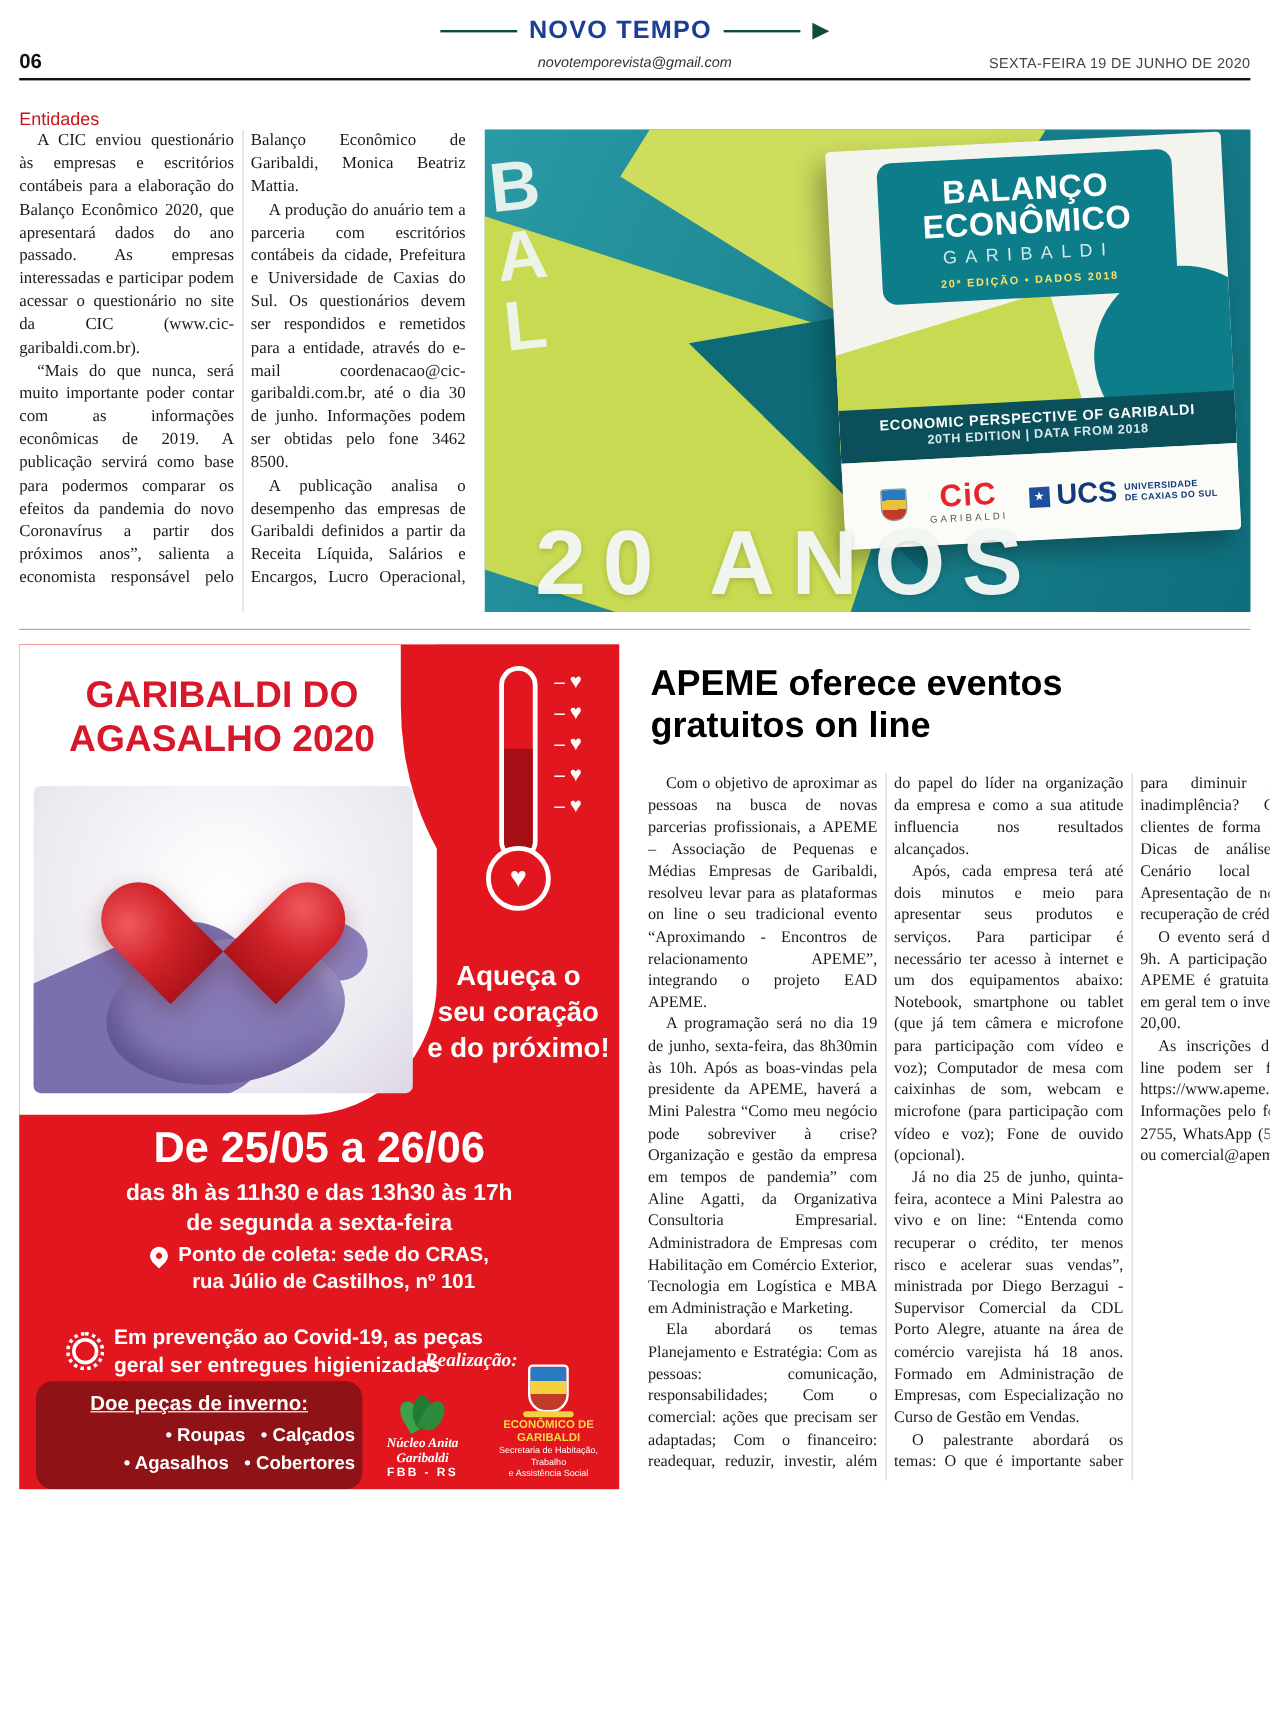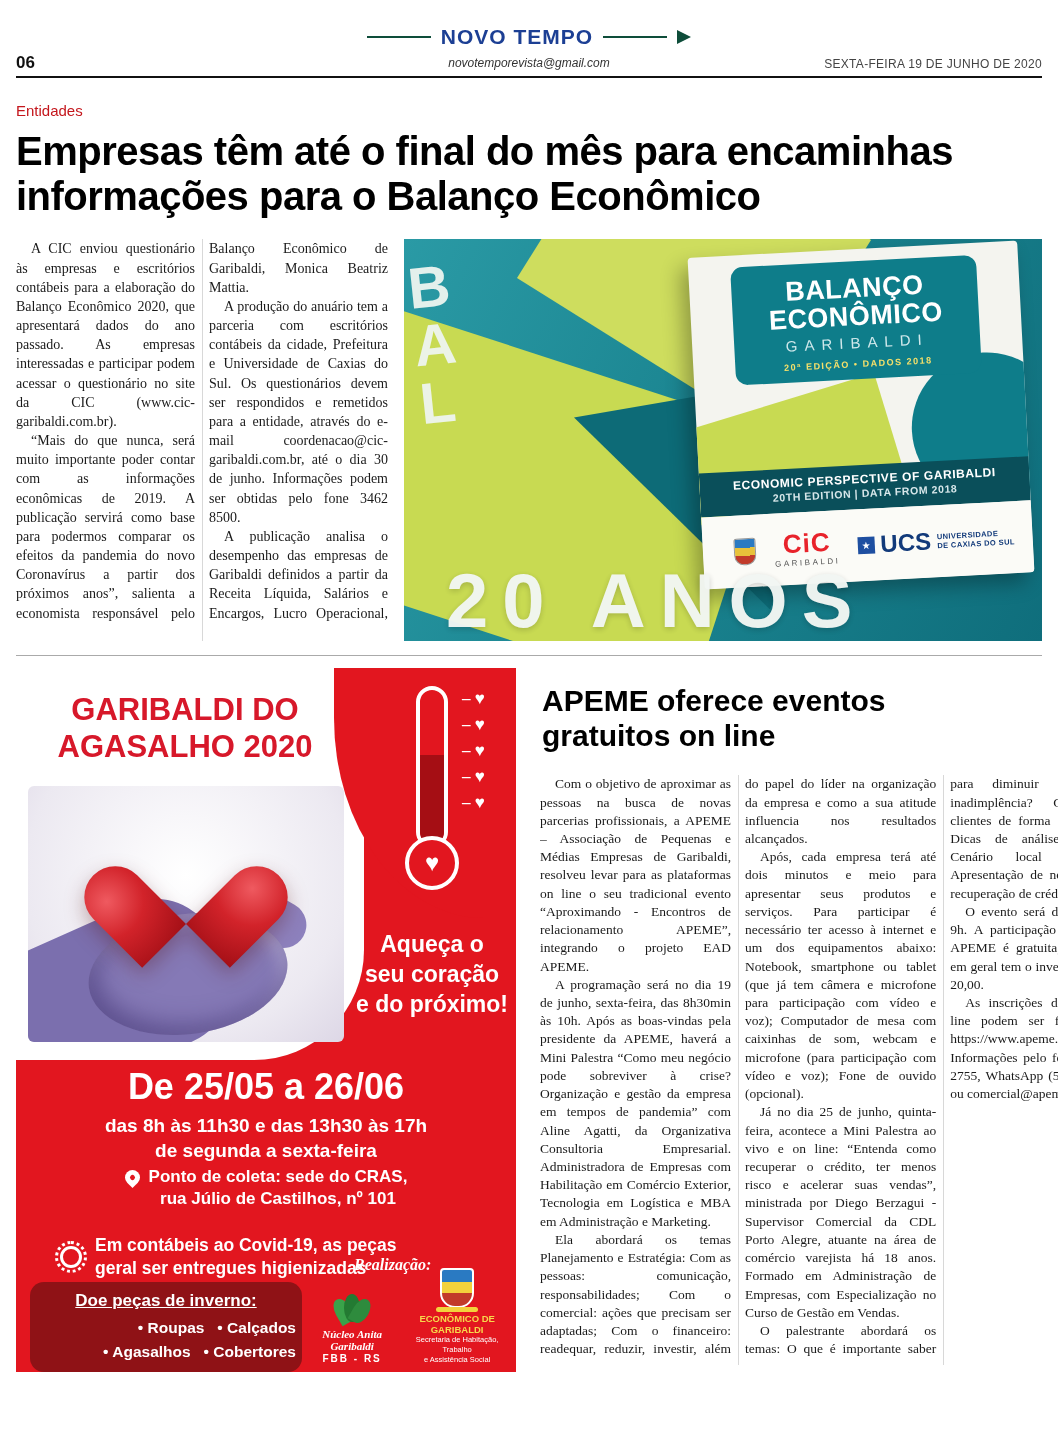--- a/index.html
+++ b/index.html
@@ -1,21 +1,21 @@
 <!DOCTYPE html>
 <html lang="pt-BR"><head>
 <meta charset="utf-8">
 <style>
   * { margin:0; padding:0; box-sizing:border-box; }
   html,body { background:#ffffff; }
   body {
     width:1058px; height:1443px; position:relative; overflow:hidden;
     font-family:"Liberation Serif", serif; color:#1a1a1a;
   }
-  .page { padding:21px 16px 0 16px; }
+  .page { padding:10px 16px 0 16px; }
 
   
   .masthead-row { display:flex; align-items:center; justify-content:center; gap:10px; margin-top:4px; }
   .mast-rule { height:2px; width:64px; background:#0e4d3a; }
   .masthead { font:bold 21px "Liberation Sans", sans-serif; color:#1c3f94; letter-spacing:1px; }
   .mast-arrow { width:0; height:0; border-left:14px solid #0e4d3a; border-top:7px solid transparent; border-bottom:7px solid transparent; }
   .subhead-row { position:relative; height:22px; margin-top:2px; }
   .page-num { position:absolute; left:0; bottom:0; font:bold 17px "Liberation Sans", sans-serif; color:#111; }
   .email { position:absolute; left:0; right:0; text-align:center; bottom:3px; font:italic 12px "Liberation Sans", sans-serif; color:#333; }
   .edition-date { position:absolute; right:0; bottom:2px; font:12px "Liberation Sans", sans-serif; color:#444; letter-spacing:.3px; }
@@ -190,21 +190,20 @@
     </div>
     <div class="subhead-row">
       <span class="page-num">06</span>
       <span class="email">novotemporevista@gmail.com</span>
       <span class="edition-date">SEXTA-FEIRA 19 DE JUNHO DE 2020</span>
     </div>
     <div class="header-rule"></div>
   </header>
 
   <div class="section-label">Entidades</div>
-  <h1 class="headline">Empresas têm até o final do mês para encaminhas informações para o Balanço Econômico</h1>
 
   <div class="article-row">
     <div class="article-cols">
         <p class="para">A CIC enviou questionário às empresas e escritórios contábeis para a elaboração do Balanço Econômico 2020, que apresentará dados do ano passado. As empresas interessadas e participar podem acessar o questionário no site da CIC (www.cic-garibaldi.com.br).</p>
         <p class="para">“Mais do que nunca, será muito importante poder contar com as informações econômicas de 2019. A publicação servirá como base para podermos comparar os efeitos da pandemia do novo Coronavírus a partir dos próximos anos”, salienta a economista responsável pelo Balanço Econômico de Garibaldi, Monica Beatriz Mattia.</p>
         <p class="para">A produção do anuário tem a parceria com escritórios contábeis da cidade, Prefeitura e Universidade de Caxias do Sul. Os questionários devem ser respondidos e remetidos para a entidade, através do e-mail coordenacao@cic-garibaldi.com.br, até o dia 30 de junho. Informações podem ser obtidas pelo fone 3462 8500.</p>
         <p class="para">A publicação analisa o desempenho das empresas de Garibaldi definidos a partir da Receita Líquida, Salários e Encargos, Lucro Operacional, Impostos sobre Vendas e Patrimônio Líquido.</p>
       </div>
 
     <figure class="photo">
@@ -300,21 +299,21 @@
         <span class="pin-icon"></span>
         <span class="loc-text">
           <span>Ponto de coleta: sede do CRAS,</span>
           <span>rua Júlio de Castilhos, nº 101</span>
         </span>
       </div>
 
       <div class="ad-covid">
         <span class="virus-icon"></span>
         <span class="covid-text">
-          <span>Em contábeis ao Covid-19, as peças</span>
+          <span>Em prevenção ao Covid-19, as peças</span>
           <span>geral ser entregues higienizadas</span>
         </span>
       </div>
 
       <div class="ad-donate">
         <div class="donate-title">Doe peças de inverno:</div>
         <div class="donate-items">
           <span>• Roupas&nbsp;&nbsp;&nbsp;• Calçados</span>
           <span>• Agasalhos&nbsp;&nbsp;&nbsp;• Cobertores</span>
         </div>

